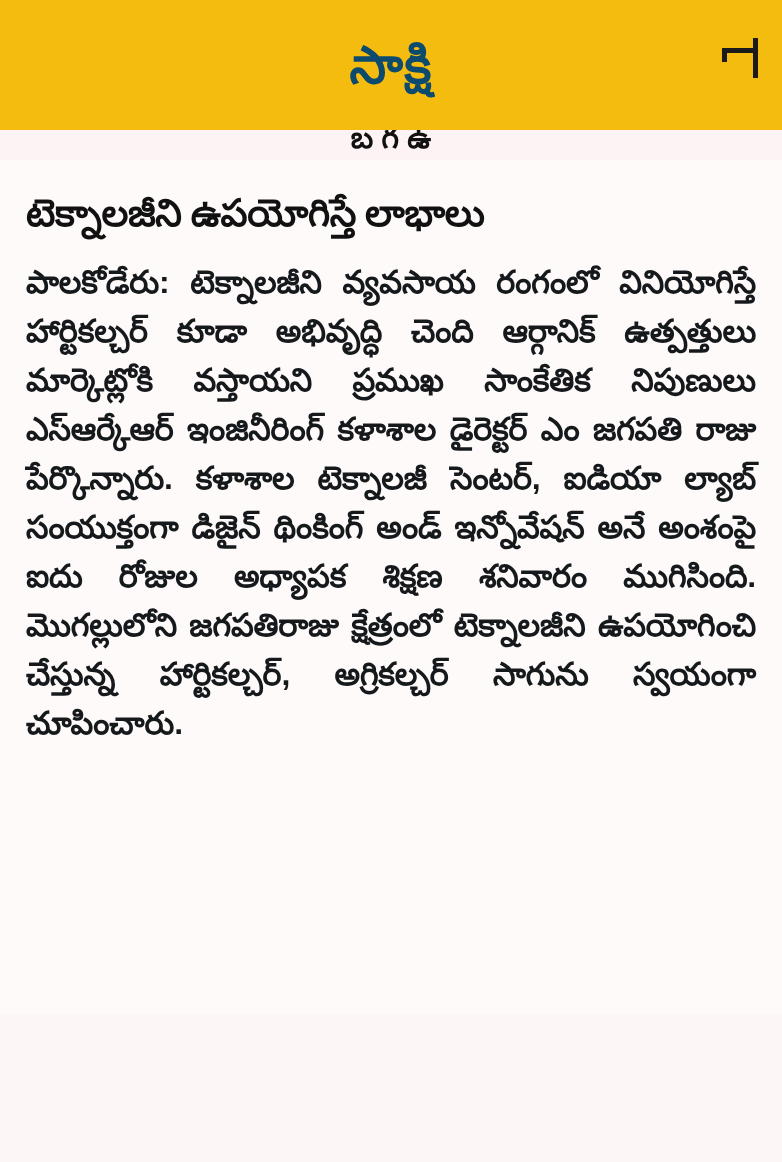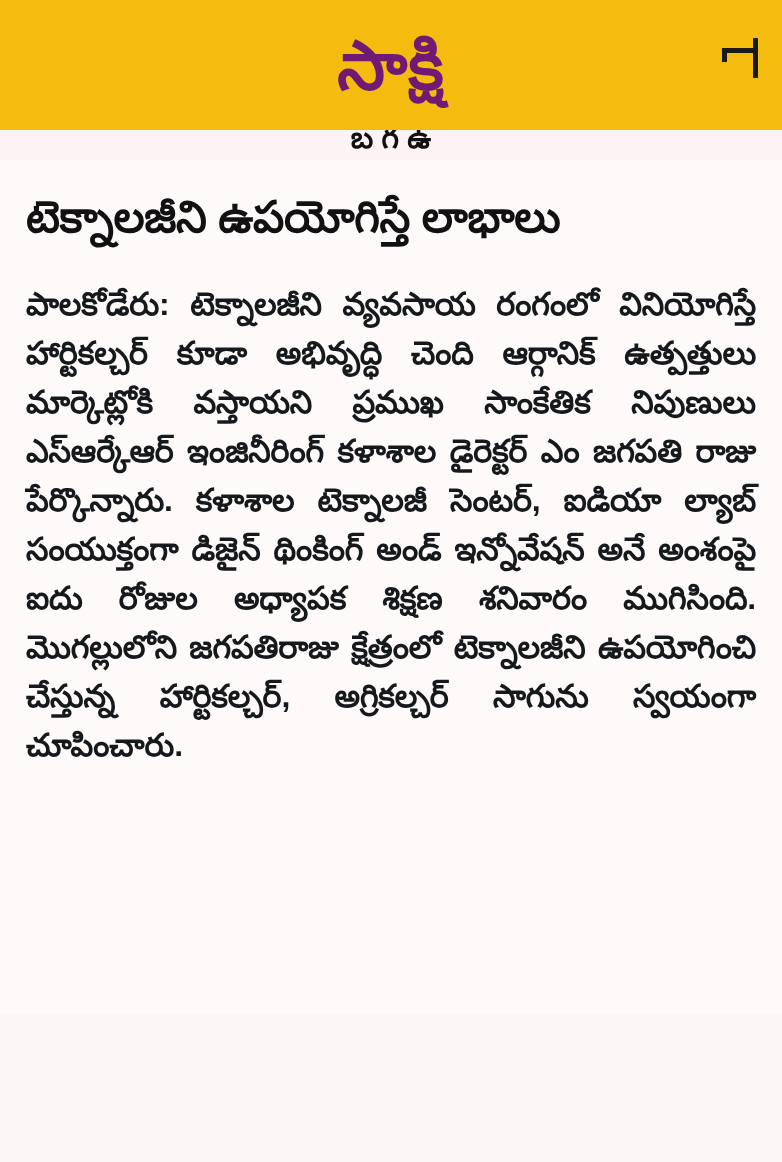--- a/index.html
+++ b/index.html
@@ -26,23 +26,23 @@
     position: relative;
     height: 130px;
     background: #f5bc10;
     display: flex;
     align-items: center;
     justify-content: center;
     overflow: hidden;
   }
   .brand {
     font-family: "Liberation Sans", sans-serif;
-    font-size: 68px;
+    font-size: 52px;
     font-weight: bold;
-    color: #701a75;
+    color: #0c4a6e;
     letter-spacing: 1px;
     line-height: 1;
     text-align: center;
   }
   .crop-btn {
     position: absolute;
     right: 6px;
     top: 30px;
     width: 62px;
     height: 62px;
@@ -110,25 +110,26 @@
     top: 30px;
     left: 0;
     right: 0;
     bottom: 0;
     background: #fefafa;
     padding: 28px 26px 0 26px;
     box-sizing: border-box;
   }
   .headline {
     color: #111111;
-    font-size: 44px;
+    font-size: 38px;
     font-weight: bold;
     line-height: 1.32;
-    margin: 0 0 34px 0;
+    margin: 0 0 20px 0;
     letter-spacing: -0.4px;
+    font-family: Liberation Serif, serif;
   }
   .body-text {
     color: #15191c;
     font-size: 32px;
     line-height: 1.53;
     text-align: justify;
     text-align-last: left;
     margin: 0;
     letter-spacing: -0.2px;
     word-spacing: 1px;

